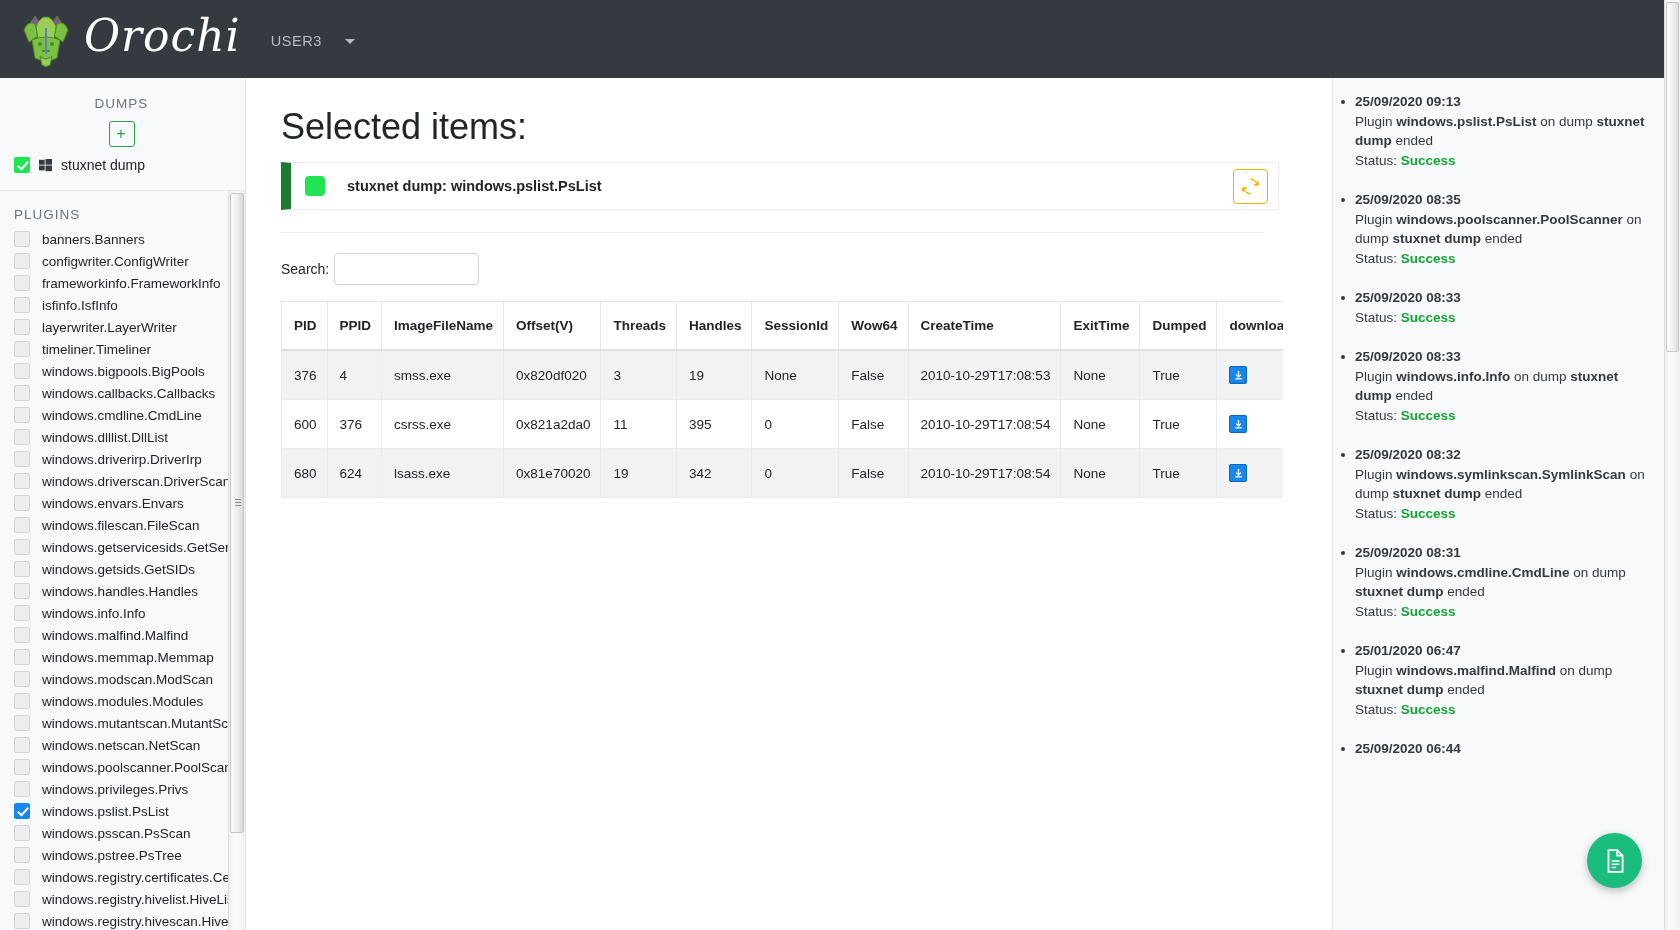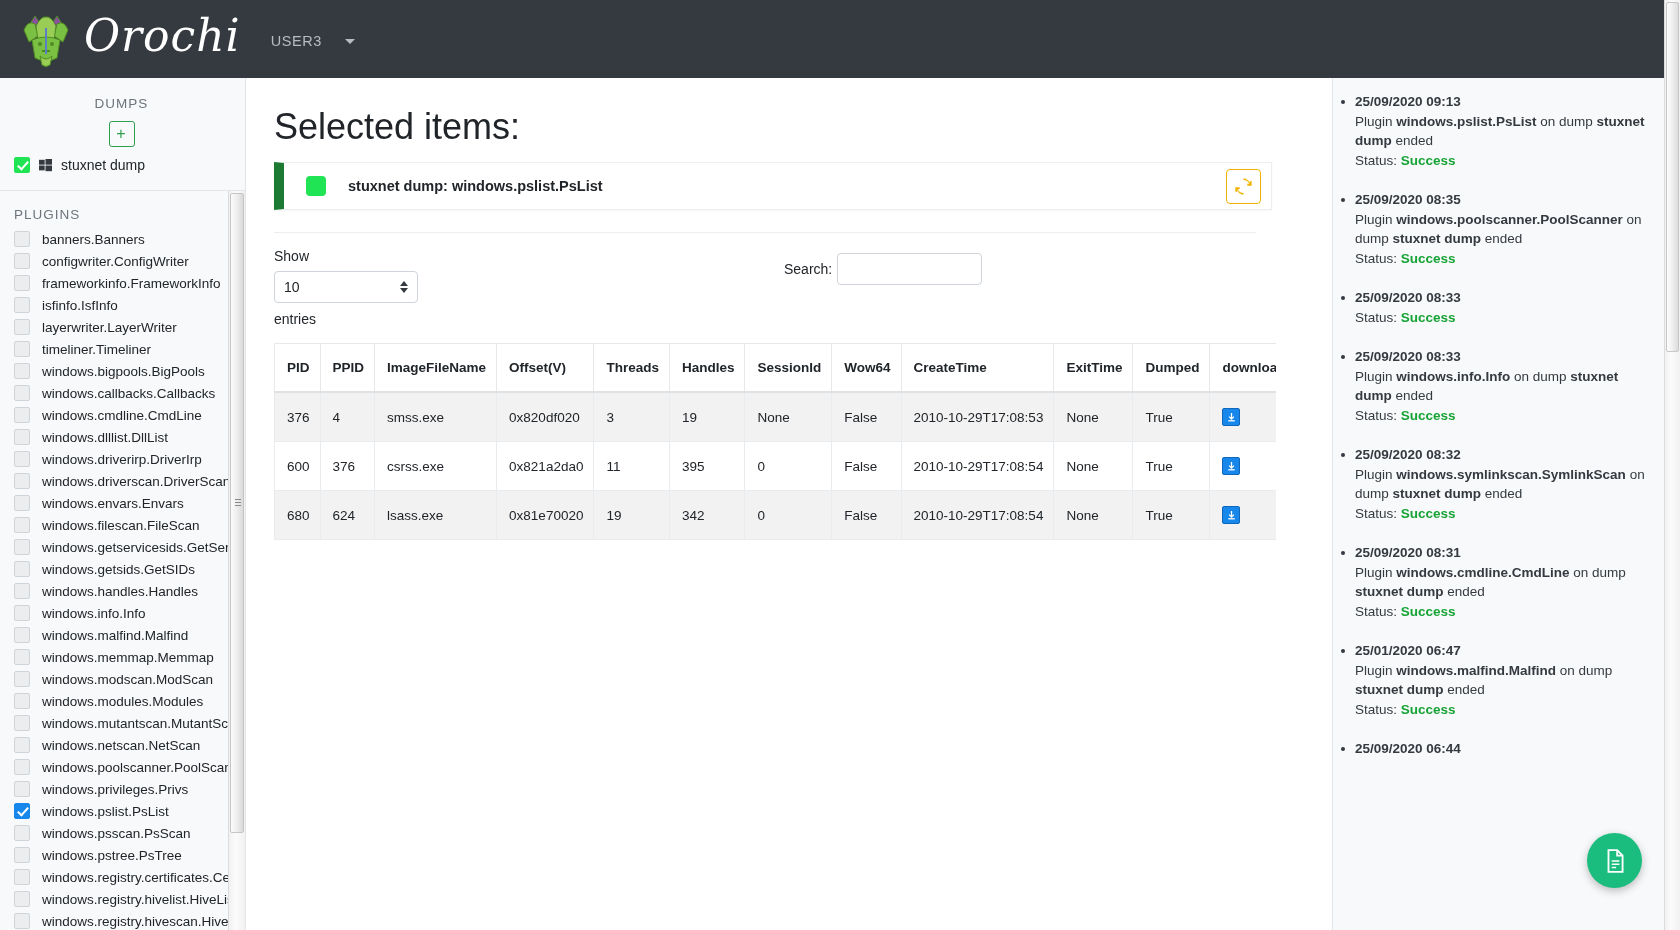--- a/index.html
+++ b/index.html
@@ -125,39 +125,38 @@
     border: 1px solid #c5c5c5; border-radius: 2px;
   }
   .sb-thumb::after {
     content: ""; position: absolute; left: 4px; top: 305px;
     width: 6px; height: 8px;
     background: repeating-linear-gradient(to bottom,#8a8a8a 0 1px,transparent 1px 3px);
   }
 
   
   .main {
-    position: absolute; top: 78px; left: 254px;
+    position: absolute; top: 78px; left: 261px;
     width: 1022px; height: 852px;
     background: #ffffff;
     overflow: hidden;
   }
   .page-title {
     font-size: 36px; font-weight: 400; color: #212529;
     margin: 28px 0 14px 20px;
   }
   .sel-card {
     margin-left: 20px; width: 998px;
     border: 1px solid #eceff1;
     border-left: 10px solid #1d7a33;
     background: #fff;
     display: flex; align-items: center;
     height: 48px;
     box-shadow: 0 1px 2px rgba(0,0,0,.04);
     position: relative;
-    padding-left: 8px;
   }
   .sel-dot {
     width: 20px; height: 20px; border-radius: 4px;
     background: #20e453; margin-left: 14px; flex: 0 0 auto;
   }
   .sel-text { font-size: 14.5px; font-weight: bold; margin-left: 22px; }
   .refresh-btn {
     position: absolute; right: 10px; top: 6px;
     width: 35px; height: 35px;
     border: 1px solid #f0b400; border-radius: 4px;
@@ -467,31 +466,20 @@
         <svg width="19" height="19" viewBox="0 0 20 20">
           <path d="M10 3.2 a6.8 6.8 0 0 1 6.2 4.0 l-2.2 0 0 1.9 4.6 0 0 -4.6 -1.9 0 0 1.6 A8.6 8.6 0 0 0 10 1.3 z" fill="#f0b400"></path>
           <path d="M10 16.8 a6.8 6.8 0 0 1 -6.2 -4.0 l2.2 0 0 -1.9 -4.6 0 0 4.6 1.9 0 0 -1.6 A8.6 8.6 0 0 0 10 18.7 z" fill="#f0b400"></path>
         </svg>
       </span>
     </div>
 
     <div class="hr-soft"></div>
 
     <div class="dt-controls">
-      <div class="dt-len">
-        <span class="dt-lbl">Show</span>
-        <div class="dt-select">
-          <span>10</span>
-          <span class="spin">
-              <i class="up"></i>
-              <i class="dn"></i>
-            </span>
-        </div>
-        <span class="entries-word">entries</span>
-      </div>
       <div class="dt-search">
         <span class="dt-lbl">Search:</span>
         <input class="search-box" type="text" value="" style="">
       </div>
     </div>
 
     <div class="table-wrap">
       <table>
         <thead>
           <tr id="thead-row">

